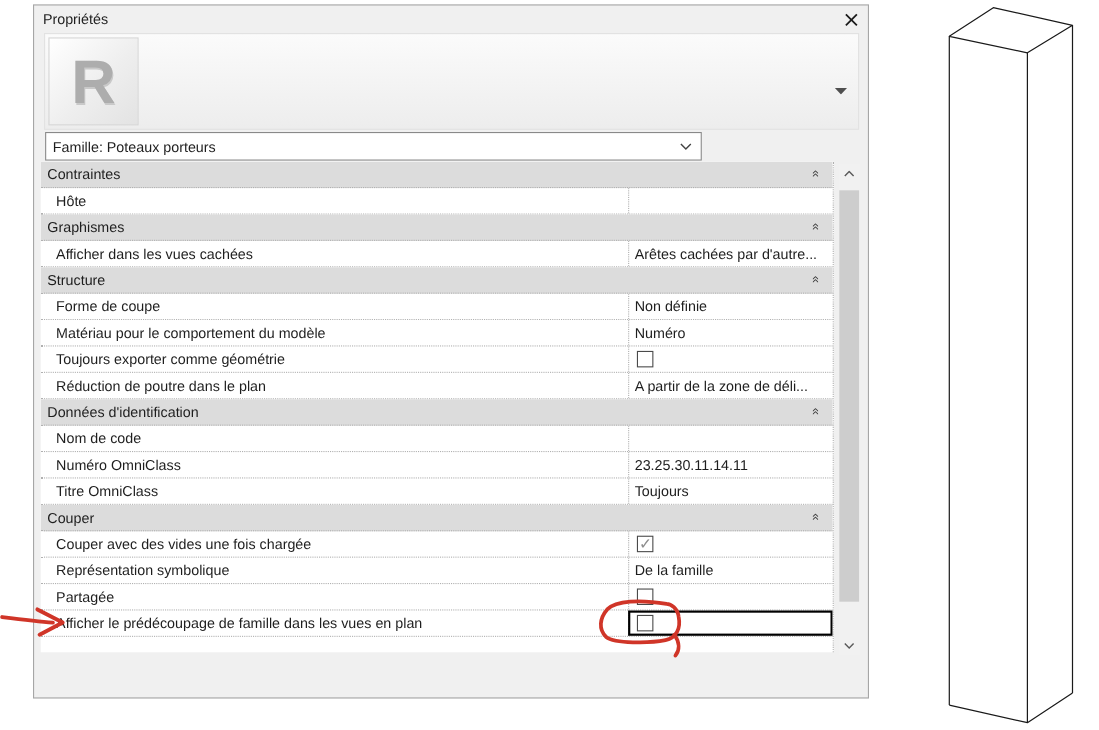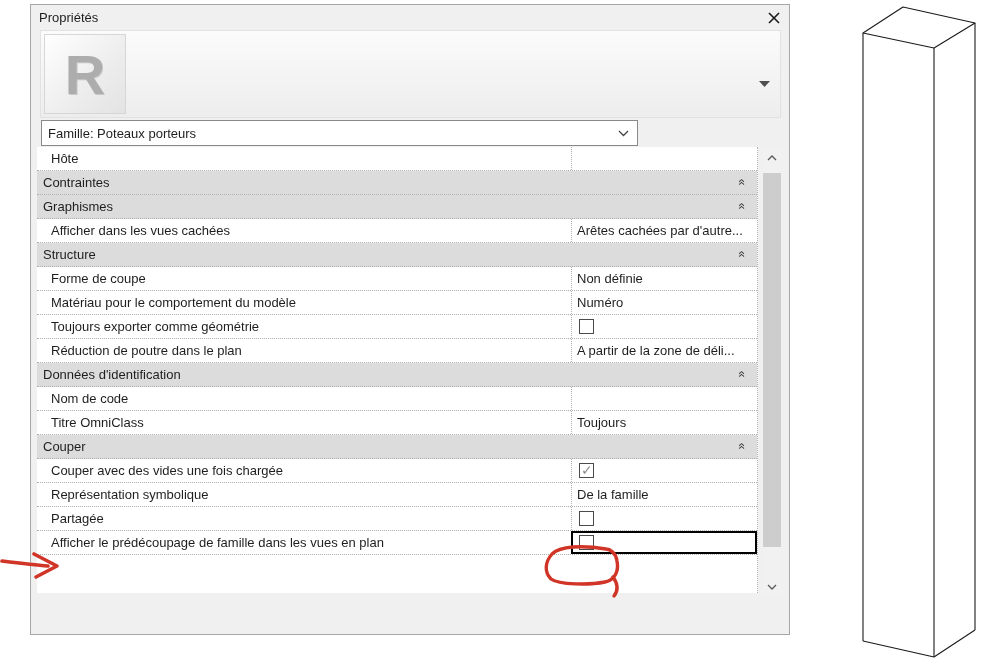--- a/index.html
+++ b/index.html
@@ -90,27 +90,27 @@
   <div class="modify-type">
     <svg width="16" height="16" viewBox="0 0 16 16">
       <rect x="1.5" y="1.5" width="9" height="12" fill="none" stroke="#a2a2a2" stroke-width="1.2"></rect>
       <rect x="6.5" y="4.5" width="8" height="10" fill="#f0f0f0" stroke="#a2a2a2" stroke-width="1.2"></rect>
       <rect x="8.5" y="10.5" width="4" height="2.5" fill="none" stroke="#a2a2a2" stroke-width="1"></rect>
     </svg>
     <span>Modifier le type</span>
   </div>
 
   <div class="prop-table" id="prop-table">
+      <div class="row section">
+        <span>Contraintes</span>
+        <span class="sec-chevron">«</span>
+      </div>
       <div class="row prop">
         <div class="label disabled">Hôte</div>
         <div class="value disabled"></div>
-      </div>
-      <div class="row section">
-        <span>Contraintes</span>
-        <span class="sec-chevron">«</span>
       </div>
       <div class="row section">
         <span>Graphismes</span>
         <span class="sec-chevron">«</span>
       </div>
       <div class="row prop">
         <div class="label">Afficher dans les vues cachées</div>
         <div class="value">Arêtes cachées par d'autre...</div>
       </div>
       <div class="row section">
@@ -135,20 +135,24 @@
         <div class="label">Réduction de poutre dans le plan</div>
         <div class="value">A partir de la zone de déli...</div>
       </div>
       <div class="row section">
         <span>Données d'identification</span>
         <span class="sec-chevron">«</span>
       </div>
       <div class="row prop">
         <div class="label">Nom de code</div>
         <div class="value"></div>
+      </div>
+      <div class="row prop">
+        <div class="label">Numéro OmniClass</div>
+        <div class="value">23.25.30.11.14.11</div>
       </div>
       <div class="row prop">
         <div class="label disabled">Titre OmniClass</div>
         <div class="value disabled">Toujours</div>
       </div>
       <div class="row section">
         <span>Couper</span>
         <span class="sec-chevron">«</span>
       </div>
       <div class="row prop">

